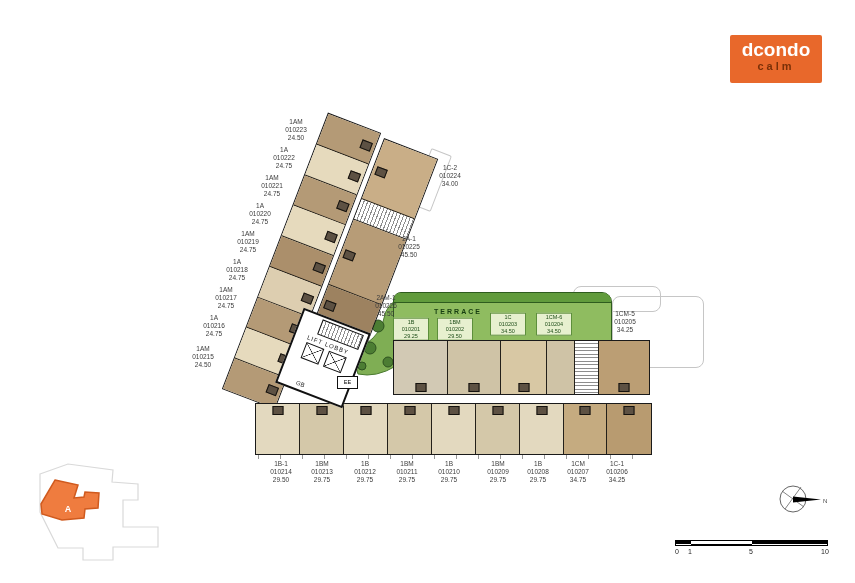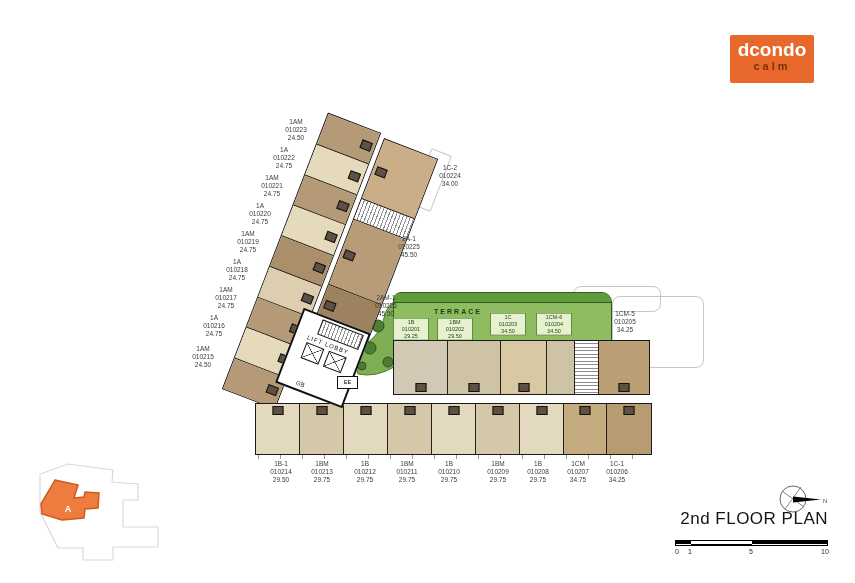--- a/index.html
+++ b/index.html
@@ -42,21 +42,21 @@
   .lift{width:19px;height:17px;border:1.5px solid #111;box-sizing:border-box;background:
         linear-gradient(to top right,transparent calc(50% - .6px),#111 50%,transparent calc(50% + .6px)),
         linear-gradient(to bottom right,transparent calc(50% - .6px),#111 50%,transparent calc(50% + .6px));}
   .eebox{position:absolute;left:337px;top:376px;width:19px;height:11px;border:1.2px solid #111;
          background:#fff;font-size:5.5px;text-align:center;line-height:11px;z-index:5;}
   
   .outline{position:absolute;border:1.2px solid #c6c6c6;border-radius:8px;background:transparent;z-index:1;}
   .balc-ticks{position:absolute;left:258px;top:455px;width:391px;height:4px;opacity:.55;z-index:3;
         background:repeating-linear-gradient(90deg,#444 0 1px,transparent 1px 22px);}
   
-  .logo{position:absolute;left:730px;top:35px;width:84px;height:48px;background:#E8682B;
+  .logo{position:absolute;left:730px;top:35px;width:92px;height:48px;background:#E8682B;
         border-radius:2px;text-align:center;z-index:8;}
   .logo .brand{margin-top:5px;font-size:19px;font-weight:bold;color:#fff;line-height:1.05;}
   .logo .sub{font-size:11px;font-weight:bold;color:#7A3008;letter-spacing:3px;line-height:1.1;}
   
   .plan-title{position:absolute;left:668px;top:509px;width:160px;text-align:right;font-size:17px;
               color:#151515;letter-spacing:.5px;z-index:8;}
   .scalebar{position:absolute;left:675px;top:540px;width:153px;height:20px;z-index:8;}
   .scalebar .bar{position:absolute;left:0;top:0;width:153px;height:6px;border:1px solid #000;
                  box-sizing:border-box;background:#fff;}
   .scalebar .seg{position:absolute;background:#000;height:2.5px;}
@@ -335,21 +335,20 @@
   </svg>
 
   <svg class="svgbox" style="left:776px;top:482px;z-index:8;" width="54" height="36" viewBox="0 0 54 36">
     <circle cx="17" cy="17" r="13" fill="#fff" stroke="#666" stroke-width="1"></circle>
     <line x1="6" y1="9" x2="28" y2="25" stroke="#666" stroke-width="0.8"></line>
     <line x1="9" y1="27" x2="25" y2="5" stroke="#666" stroke-width="0.8"></line>
     <polygon points="17,14.5 45,17.5 17,20.5" fill="#000"></polygon>
     <text x="47" y="21" font-size="6" fill="#444" font-family="Liberation Sans, sans-serif">N</text>
   </svg>
 
-  <div class="plan-title">2nd FLOOR PLAN</div>
   <div class="scalebar">
     <div class="bar">
       <div class="seg" style="left:0;top:0;width:15px;"></div>
       <div class="seg" style="left:15px;top:2.5px;width:61px;"></div>
       <div class="seg" style="left:76px;top:0;width:76px;"></div>
     </div>
     <div class="num" style="left:2px;">0</div>
     <div class="num" style="left:15px;">1</div>
     <div class="num" style="left:76px;">5</div>
     <div class="num" style="left:150px;">10</div>

